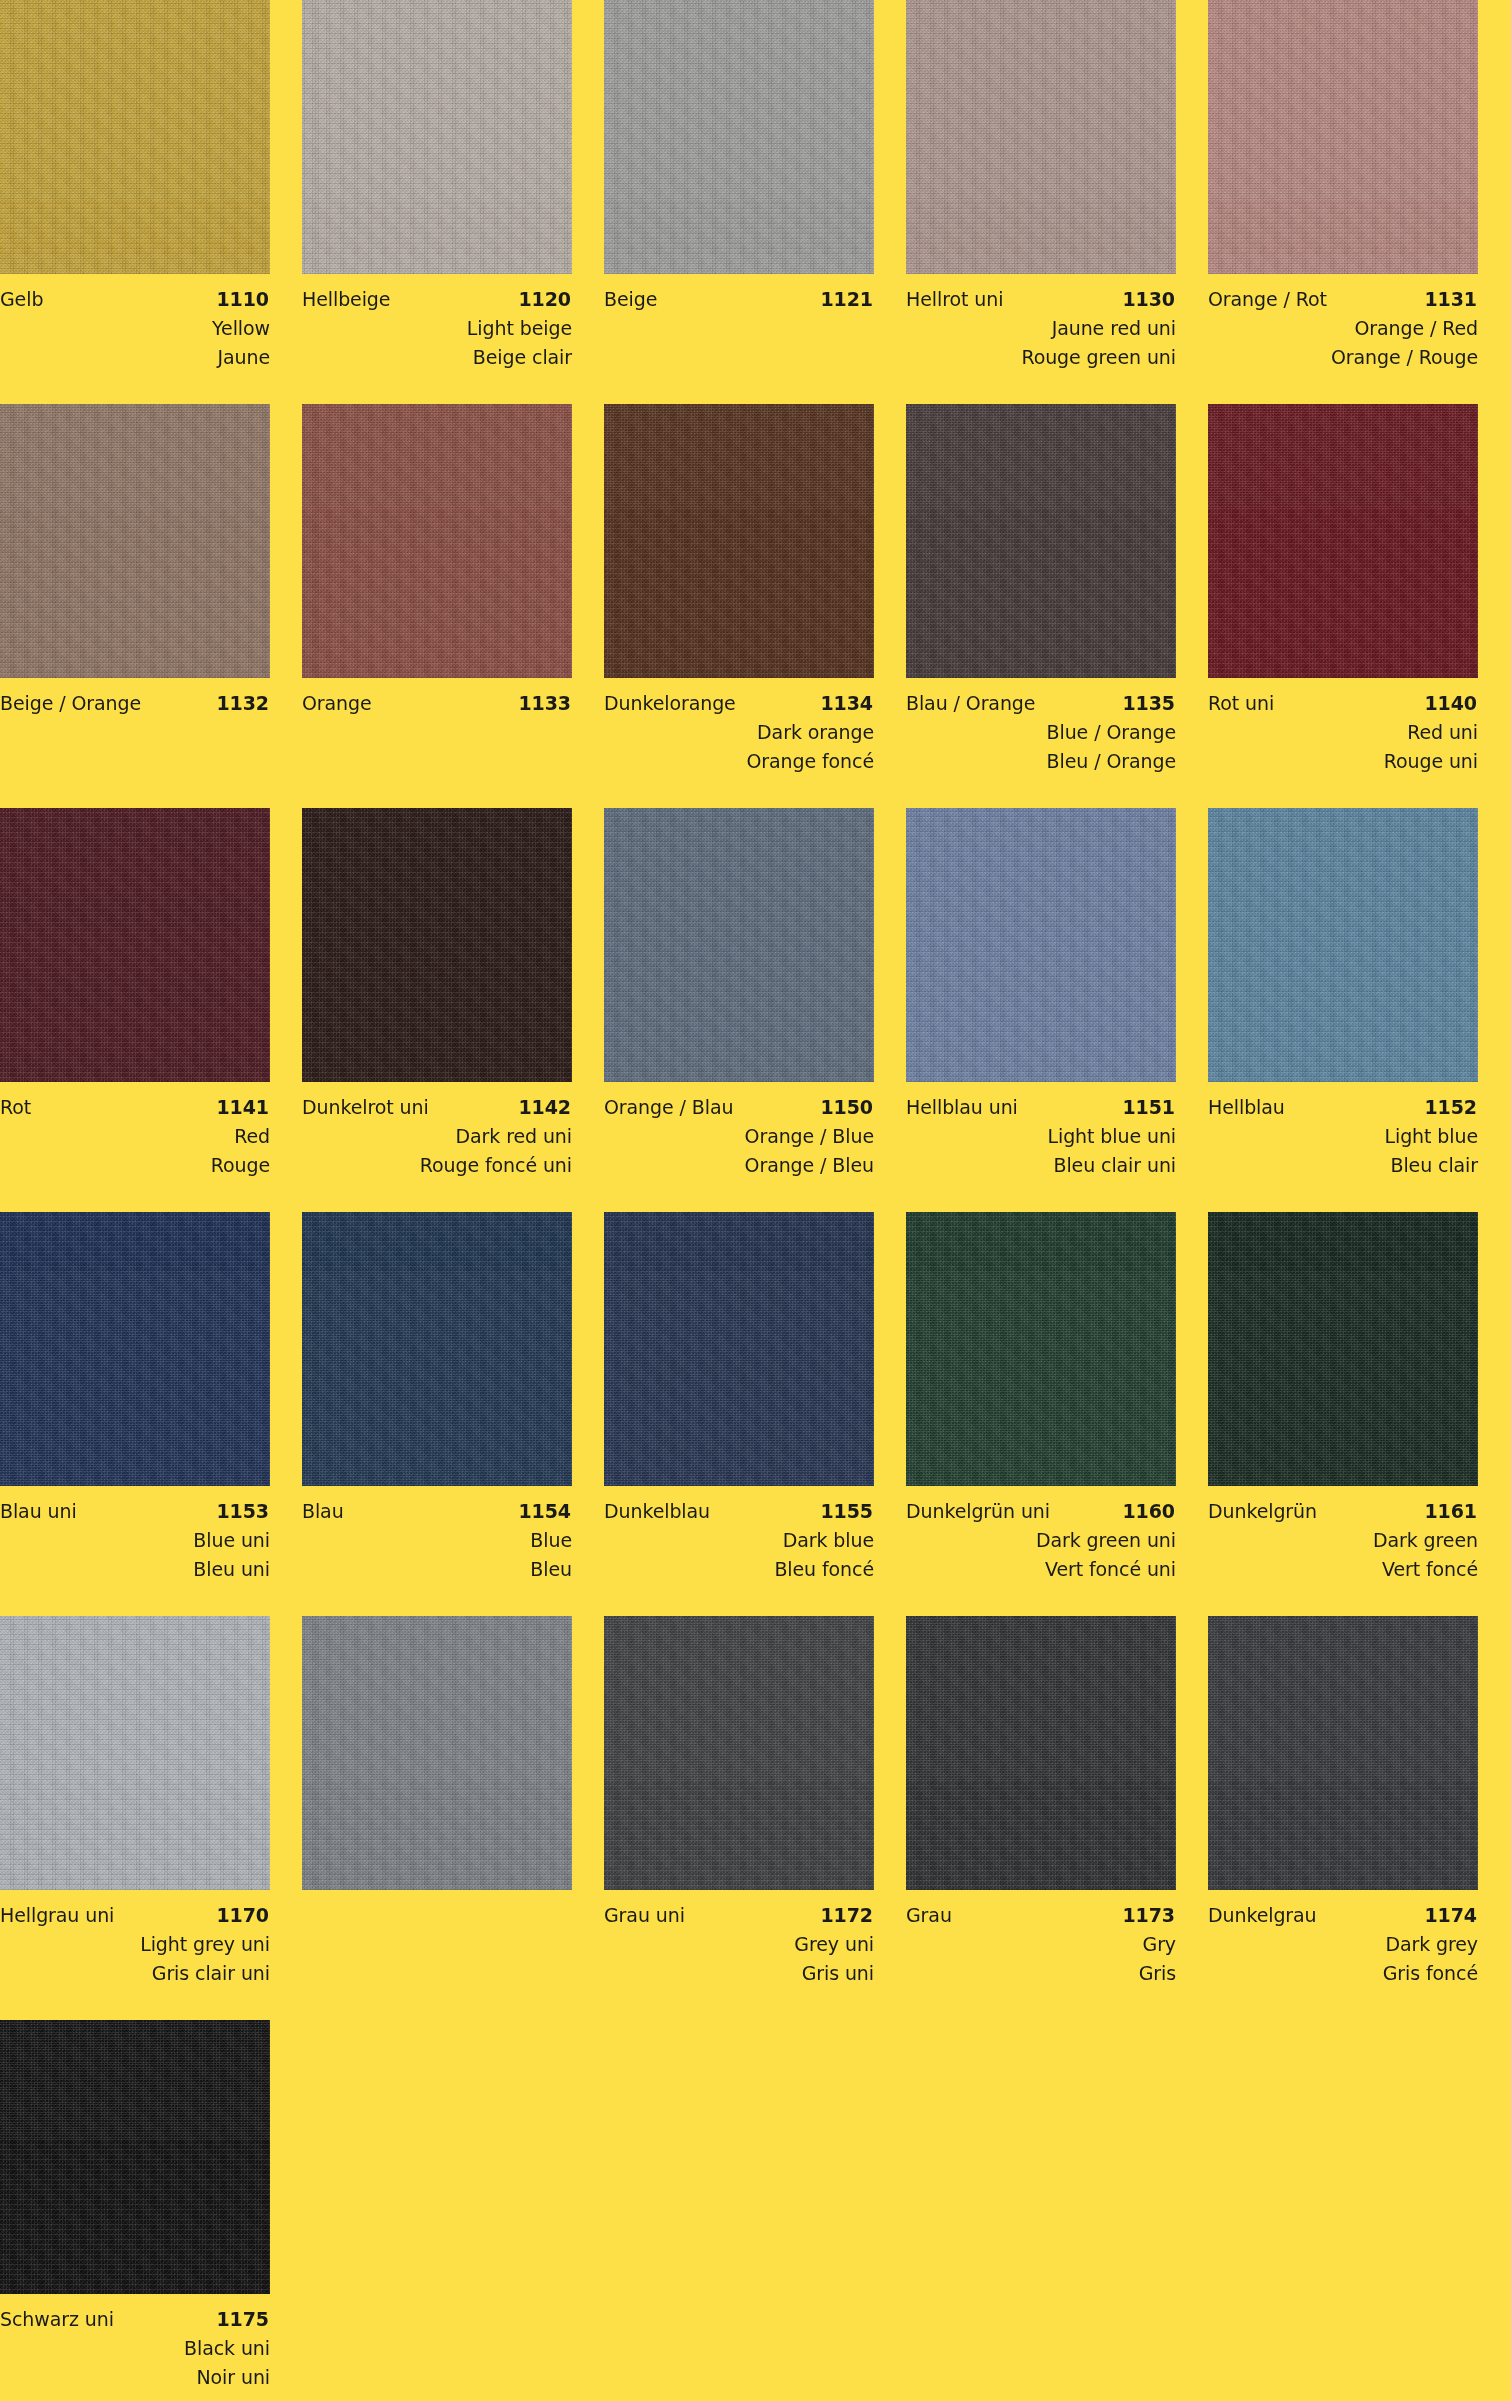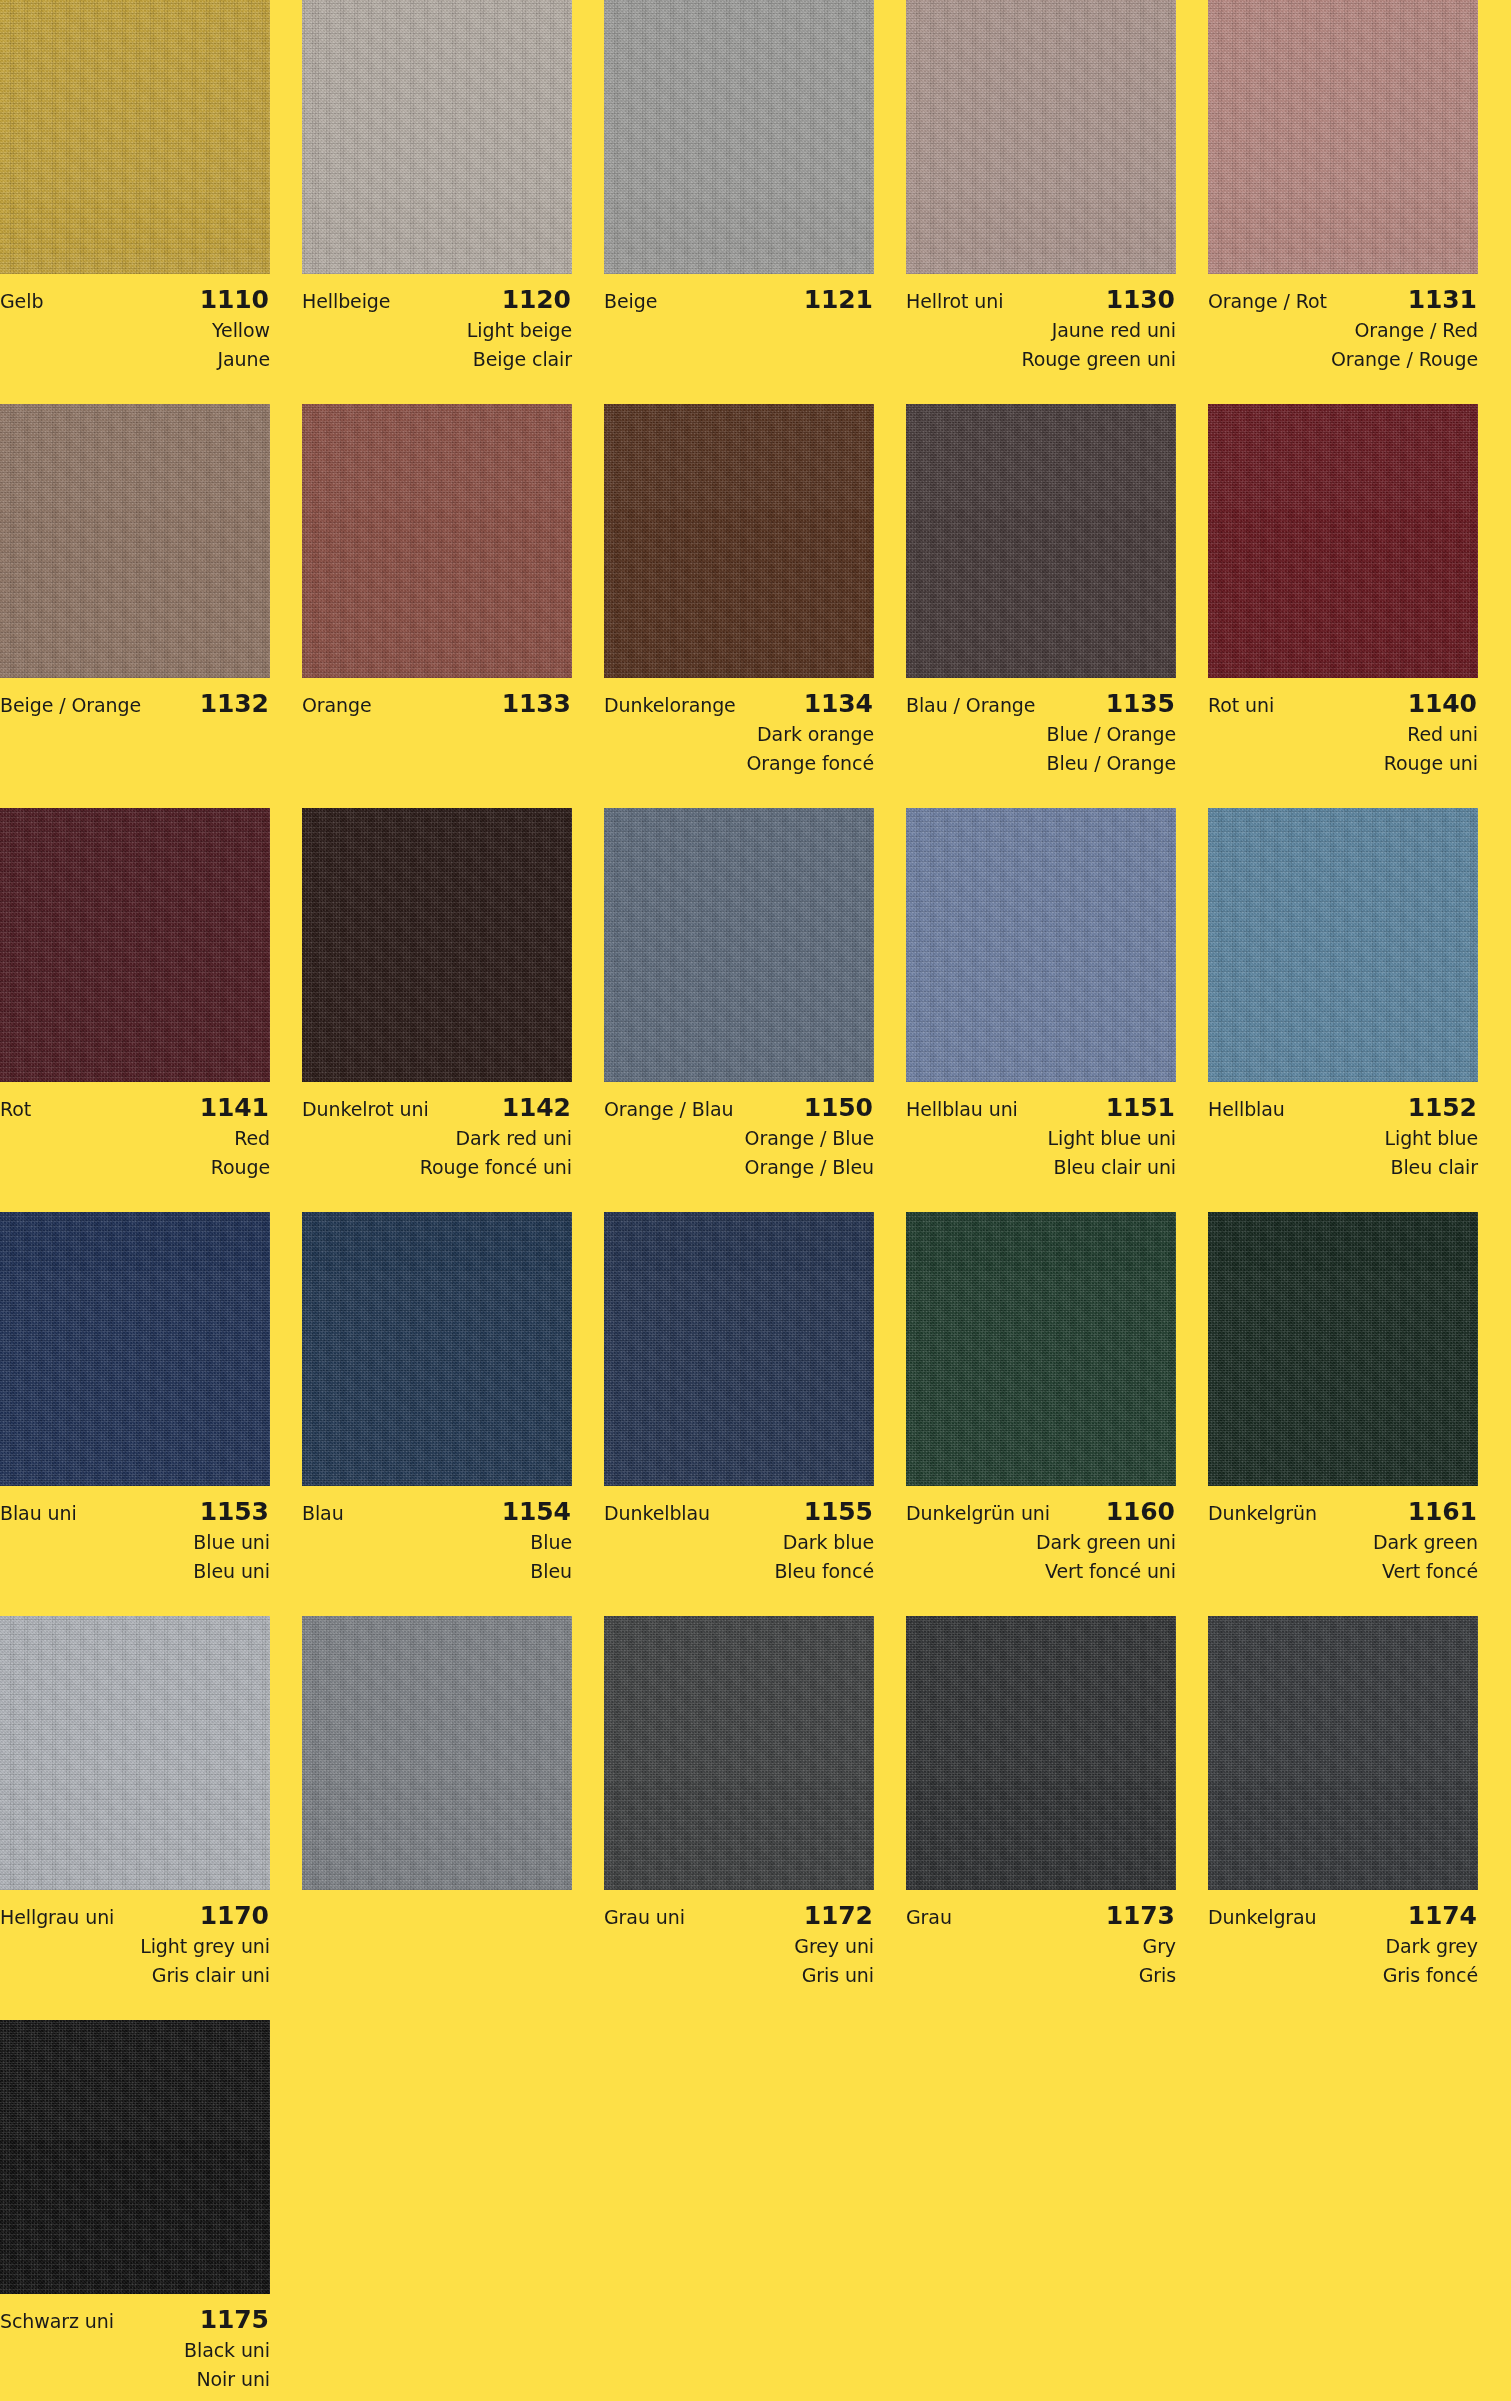--- a/index.html
+++ b/index.html
@@ -107,21 +107,21 @@
 
   .name-de {
     font-size: 19px;
     line-height: 29px;
     font-weight: 400;
     letter-spacing: -0.1px;
     white-space: nowrap;
   }
 
   .code {
-    font-size: 25px;
+    font-size: 19px;
     line-height: 29px;
     font-weight: 700;
     letter-spacing: -0.1px;
     white-space: nowrap;
     padding-right: 1.1px;
     margin-left: 15px;
   }
 
   .name-en, .name-fr {
     font-size: 19px;

